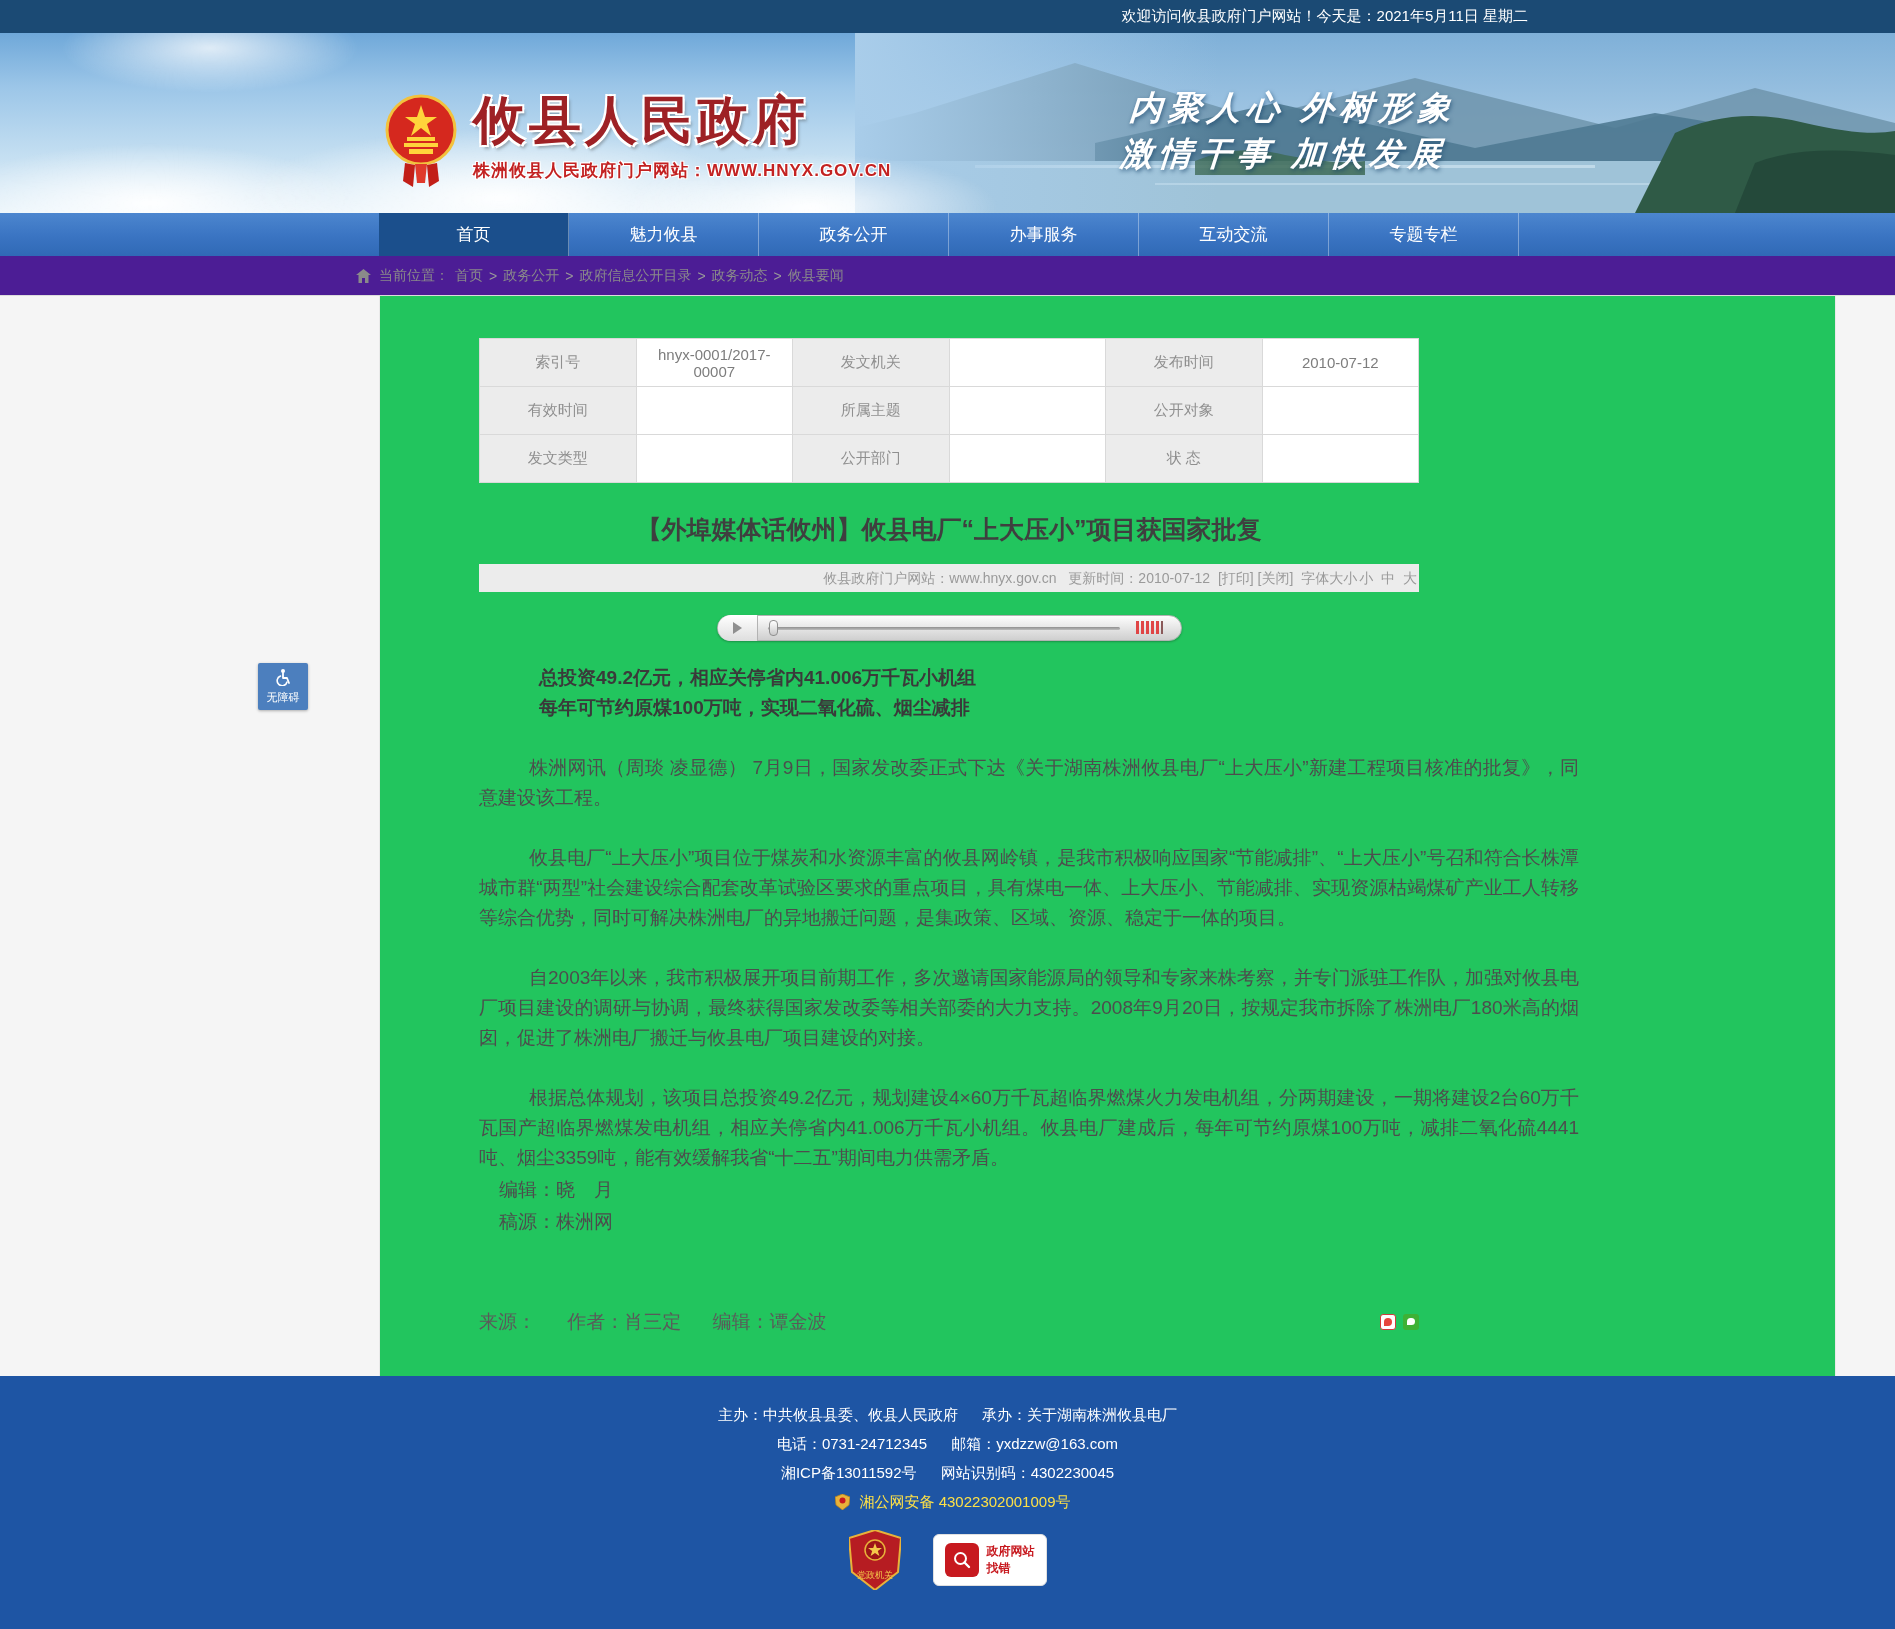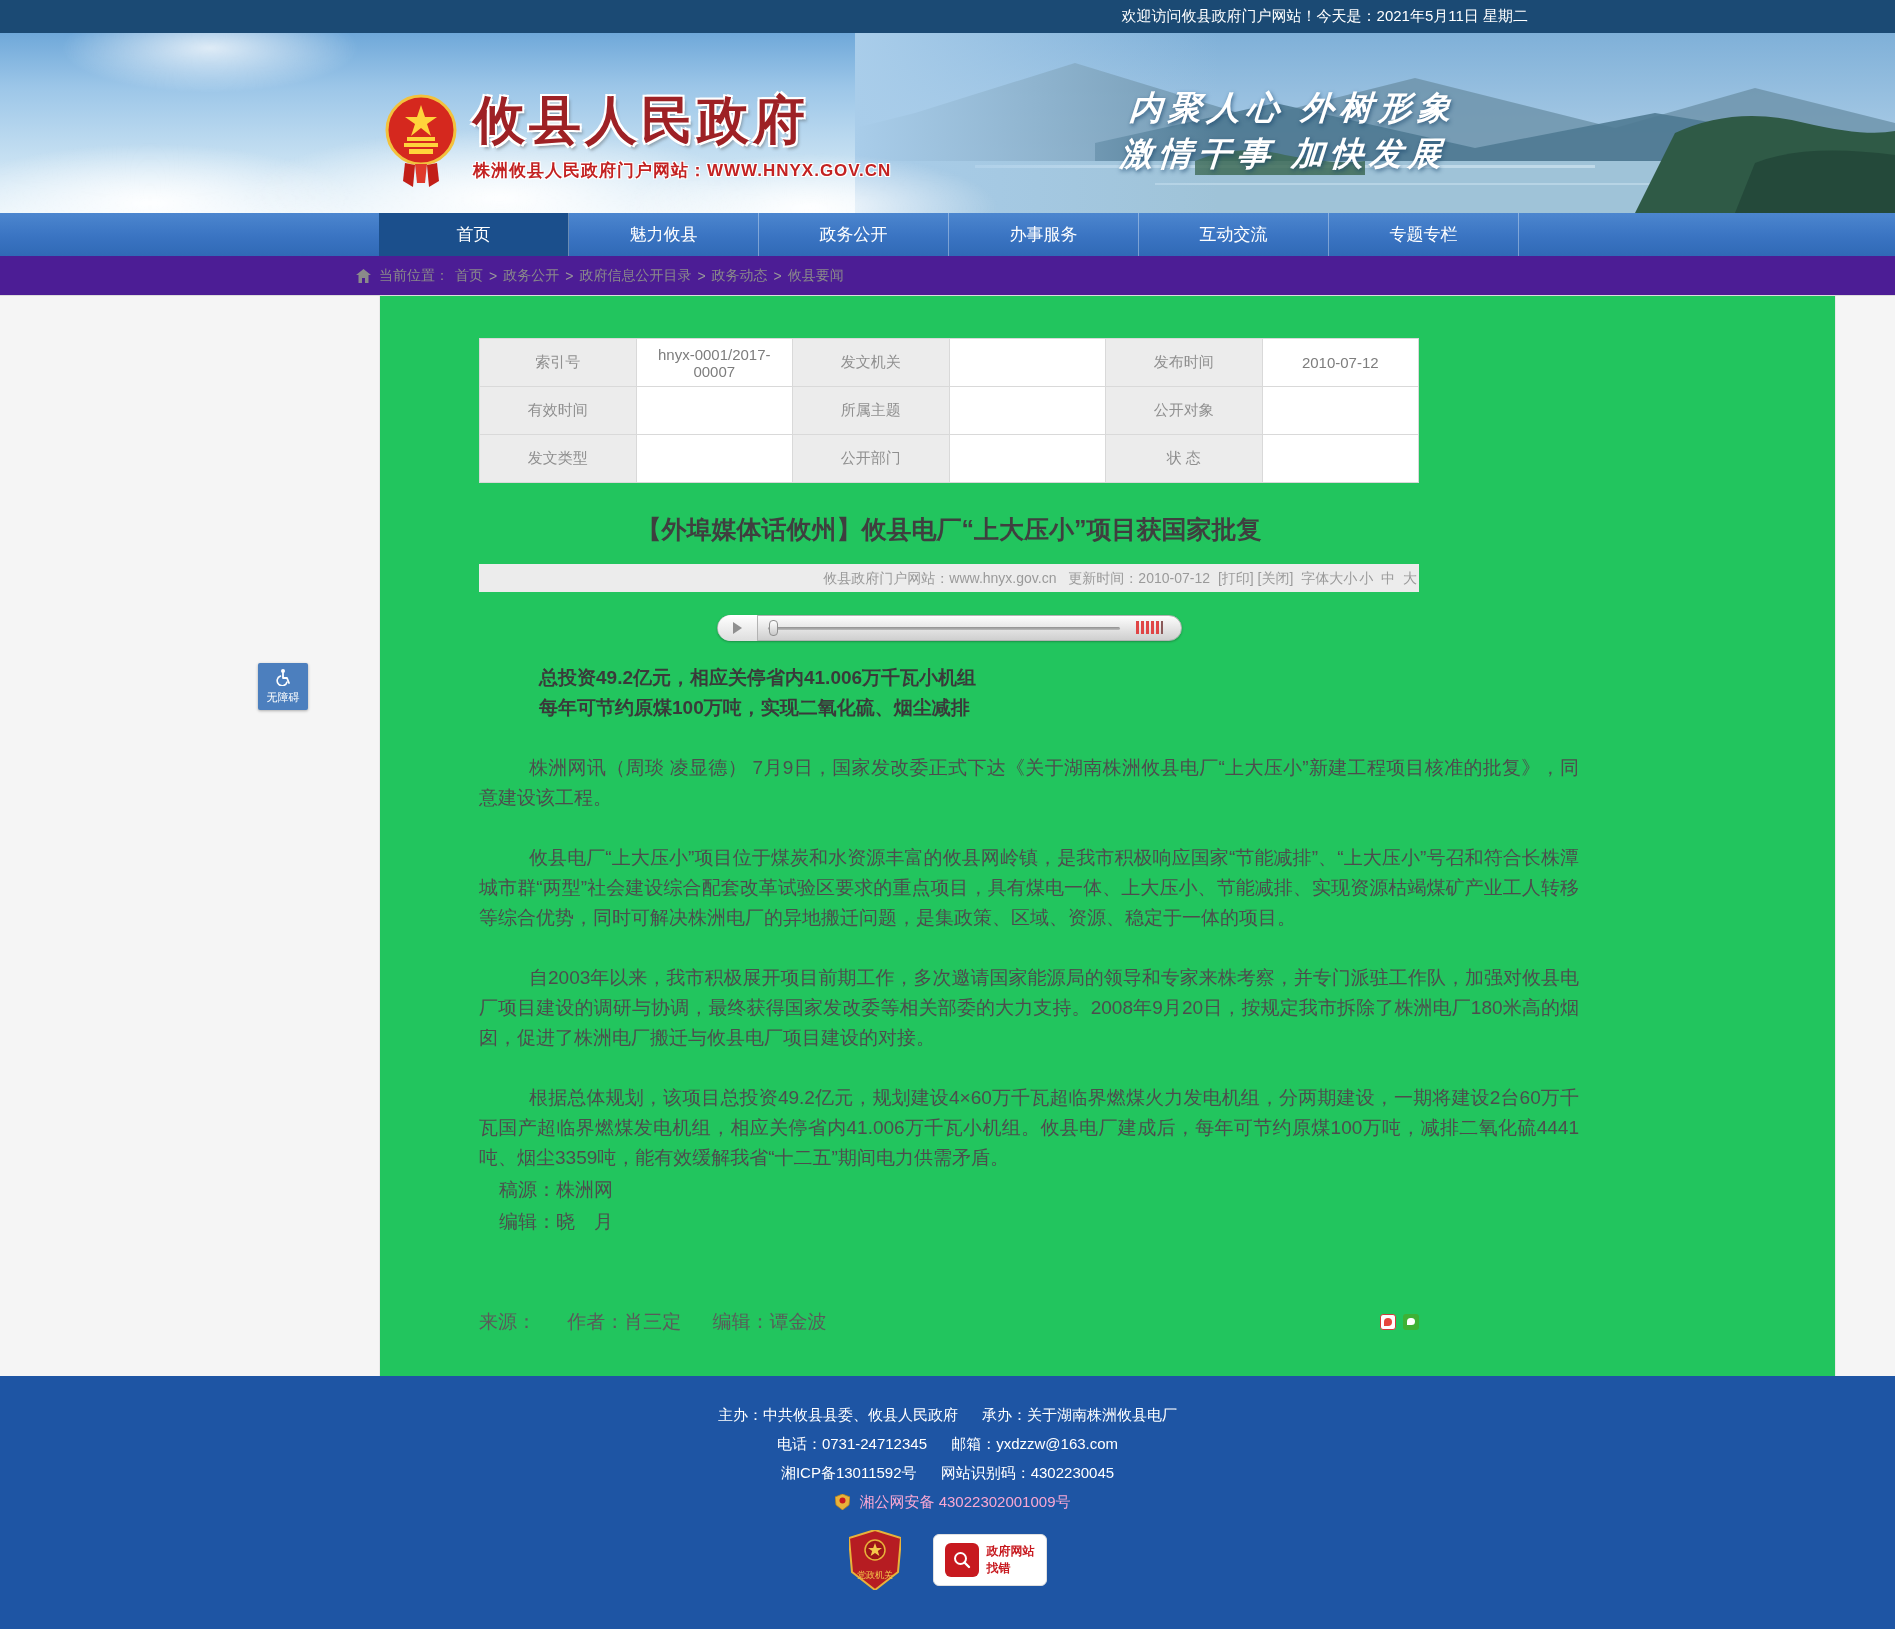--- a/index.html
+++ b/index.html
@@ -83,21 +83,21 @@
   .share-wechat { background:#3eb135; }
   .share-wechat b { width:8px; height:7px; border-radius:4px 4px 4px 0; background:#fff; }
   
   .access { position:absolute; left:258px; top:663px; width:50px; height:47px; background:#4c7fbe; border-radius:2px;
     display:flex; flex-direction:column; align-items:center; justify-content:center; cursor:pointer; box-shadow:0 1px 3px rgba(0,0,0,.3); }
   .access span { color:#fff; font-size:11px; margin-top:2px; }
   
   .footer { height:253px; background:#1e55a4; color:#fff; text-align:center; padding-top:24px; font-size:15px; }
   .f-line { height:29px; line-height:29px; }
   .f-line span { margin:0 10px; }
-  .f-link { color:#f9a8d4; text-decoration:none; cursor:pointer;text-align:center; }
+  .f-link { color:#fde047; text-decoration:none; cursor:pointer;text-align:center; }
   .f-badges { margin-top:14px; display:flex; justify-content:center; align-items:center; gap:32px; }
   .badge-err { width:114px; height:52px; background:#fff; border:1px solid #e0e0e0; border-radius:6px;
     display:flex; align-items:center; justify-content:center; gap:8px; cursor:pointer; }
   .err-ico { width:34px; height:34px; background:#c7191f; border-radius:6px; display:flex; align-items:center; justify-content:center; }
   .err-txt { color:#c7191f; font-size:12px; font-weight:bold; line-height:17px; text-align:left; }
   .gongan-ico { display:inline-flex; vertical-align:-3px; margin-right:6px; }
   .badge-dj { cursor:pointer; display:inline-flex; }
 </style>
 </head>
 <body>
@@ -254,22 +254,22 @@
     </div>
   </div>
 
   <div class="body-text">
     <div class="lead">总投资49.2亿元，相应关停省内41.006万千瓦小机组</div>
     <div class="lead lead2">每年可节约原煤100万吨，实现二氧化硫、烟尘减排</div>
     <p class="para">株洲网讯（周琰 凌显德）  7月9日，国家发改委正式下达《关于湖南株洲攸县电厂“上大压小”新建工程项目核准的批复》，同意建设该工程。</p>
     <p class="para">攸县电厂“上大压小”项目位于煤炭和水资源丰富的攸县网岭镇，是我市积极响应国家“节能减排”、“上大压小”号召和符合长株潭城市群“两型”社会建设综合配套改革试验区要求的重点项目，具有煤电一体、上大压小、节能减排、实现资源枯竭煤矿产业工人转移等综合优势，同时可解决株洲电厂的异地搬迁问题，是集政策、区域、资源、稳定于一体的项目。</p>
     <p class="para">自2003年以来，我市积极展开项目前期工作，多次邀请国家能源局的领导和专家来株考察，并专门派驻工作队，加强对攸县电厂项目建设的调研与协调，最终获得国家发改委等相关部委的大力支持。2008年9月20日，按规定我市拆除了株洲电厂180米高的烟囱，促进了株洲电厂搬迁与攸县电厂项目建设的对接。</p>
     <p class="para">根据总体规划，该项目总投资49.2亿元，规划建设4×60万千瓦超临界燃煤火力发电机组，分两期建设，一期将建设2台60万千瓦国产超临界燃煤发电机组，相应关停省内41.006万千瓦小机组。攸县电厂建成后，每年可节约原煤100万吨，减排二氧化硫4441吨、烟尘3359吨，能有效缓解我省“十二五”期间电力供需矛盾。</p>
+    <div class="byline">编辑：晓　月</div>
     <div class="byline">稿源：株洲网</div>
-    <div class="byline">编辑：晓　月</div>
   </div>
 
   <div class="narrow source-row">
     <div>
       <span style="margin-right:26px;">来源：</span>
       <span style="margin-right:26px;">作者：肖三定</span>
       <span>编辑：谭金波</span>
     </div>
     <div class="share">
       <span class="share-ic share-weibo">

